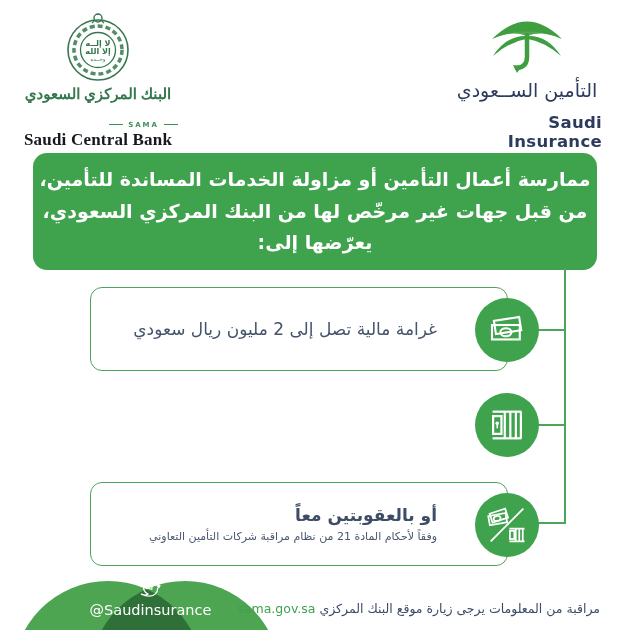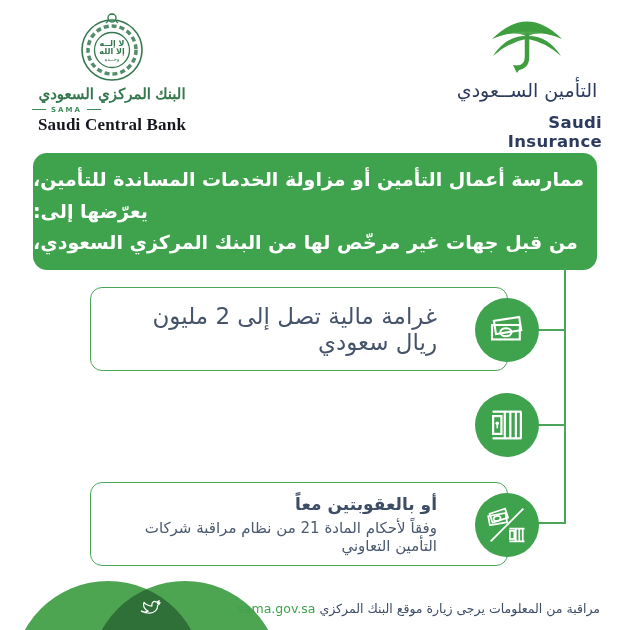--- a/index.html
+++ b/index.html
@@ -3,28 +3,28 @@
 <meta charset="utf-8">
 <style>
   * { margin:0; padding:0; box-sizing:border-box; }
   body { background:#e8e8e8; font-family:"DejaVu Sans", sans-serif; }
   .canvas {
     position:relative; width:630px; height:630px; background:#ffffff;
     overflow:hidden; margin:0 auto;
   }
 
   
-  .sama-logo { position:absolute; left:32px; top:10px; width:160px; text-align:center; }
+  .sama-logo { position:absolute; left:18px; top:10px; width:160px; text-align:center; }
   .sama-seal { display:block; margin:0 auto 2px auto; }
   .sama-arabic {
     display:block; color:#35784E; font-weight:bold; font-size:15px; line-height:1.1;
-    font-family:Liberation Sans, sans-serif; direction:rtl;
+    font-family:Liberation Serif, serif; direction:rtl;
   }
   .sama-row {
-    display:flex; align-items:center; justify-content:flex-start; gap:5px; margin-top:3px;
+    display:flex; align-items:center; justify-content:flex-end; gap:5px; margin-top:18px;
     color:#3E8E5A; font-size:7px; letter-spacing:2px; font-weight:bold;
   }
   .sama-row::before, .sama-row::after { content:""; width:14px; height:1px; background:#3E8E5A; }
   .sama-english {
     display:block; margin-top:1px; color:#15191e; font-size:17px; font-weight:bold;
     font-family:"Liberation Serif", serif; letter-spacing:0.2px;
   }
 
   .insurance-logo { position:absolute; right:28px; top:12px; width:150px; text-align:center; }
   .palm-icon { display:block; margin:0 auto; }
@@ -36,43 +36,43 @@
     display:block; margin-top:12px; color:#2C3A5E; font-size:16.5px; font-weight:bold;
     letter-spacing:0.3px;
     text-align:right;
   }
 
   
   .headline-box {
     position:absolute; left:33px; top:153px; width:564px; height:117px;
     background:#3FA24D; border-radius:14px; color:#ffffff;
     display:flex; flex-direction:column; justify-content:center;
-    text-align:left; direction:rtl;
+    text-align:center; direction:rtl;
     font-size:19px; font-weight:bold; line-height:1.65;
   }
 
   
   .connector { position:absolute; background:#4CA65A; }
   .connector.v { left:564px; top:268px; width:2px; height:256px; }
   .connector.h { left:508px; width:58px; height:2px; }
   .connector.h1 { top:329px; }
   .connector.h2 { top:424px; }
   .connector.h3 { top:522px; }
 
   
   .card {
     position:absolute; left:90px; width:418px; height:84px;
     border:1.6px solid #4CA65A; border-radius:12px; background:#ffffff;
     direction:rtl; display:flex; flex-direction:column; justify-content:center;
     padding:0 70px 0 20px; text-align:right;
   }
   .card1 { top:287px; } .card2 { top:382px; } .card3 { top:482px; }
-  .card-text { color:#45536B; font-size:23px; font-weight:500; }
+  .card-text { color:#45536B; font-size:17px; font-weight:500; }
   .card-title { color:#3E4D66; font-size:17px; font-weight:bold;text-align:right; }
-  .card-subtext { color:#4A5870; font-size:15px; font-weight:500; margin-top:5px; }
+  .card-subtext { color:#4A5870; font-size:11px; font-weight:500; margin-top:5px; }
 
   .badge {
     position:absolute; left:475px; width:64px; height:64px; border-radius:50%;
     background:#3FA24D; display:flex; align-items:center; justify-content:center; z-index:2;
   }
   .badge1 { top:298px; } .badge2 { top:393px; } .badge3 { top:493px; }
 
   
   .footer-hills { position:absolute; left:0; bottom:0; }
   .twitter-block {
@@ -122,22 +122,22 @@
       </g>
       <path d="M43 23 L43 45 Q43 55 33 56" fill="none" stroke="#3F9E3F" stroke-width="4.5" stroke-linecap="round"></path>
       <path d="M33 61 L29 53 L38 54 Z" fill="#3F9E3F"></path>
     </svg>
     <span class="insurance-arabic">التأمين الســعودي</span>
     <span class="insurance-english">Saudi Insurance</span>
   </div>
 
   <div class="headline-box">
     <div>ممارسة أعمال التأمين أو مزاولة الخدمات المساندة للتأمين،</div>
+    <div>من قبل جهات غير مرخّص لها من البنك المركزي السعودي،</div>
     <div>يعرّضها إلى:</div>
-    <div>من قبل جهات غير مرخّص لها من البنك المركزي السعودي،</div>
   </div>
 
   <div class="connector v"></div>
   <div class="connector h h1"></div>
   <div class="connector h h2"></div>
   <div class="connector h h3"></div>
 
   <div class="card card1">
     <div class="card-text">غرامة مالية تصل إلى 2 مليون ريال سعودي</div>
   </div>
@@ -190,20 +190,21 @@
     </defs>
     <circle cx="108" cy="98" r="95" fill="#4DA551"></circle>
     <circle cx="185" cy="98" r="95" fill="#4DA551"></circle>
     <circle cx="185" cy="98" r="95" fill="#2E7037" clip-path="url(#lens)"></circle>
   </svg>
 
   <div class="twitter-block">
     <svg width="24" height="17" viewBox="0 0 20 15">
       <path d="M1.5 12.5 C3.5 13.5 5.5 13.5 7.5 12.5 C3.8 11 2.8 7.5 3.8 4.8 C5.8 7 8.5 8 10.8 8 C10.2 4.8 12.8 2.8 14.8 4.6 C15.8 4.3 16.6 3.8 17.2 3.2 C17 4.3 16.5 5.1 15.7 5.7 C16.5 5.6 17.3 5.3 18 5 C17.5 6 16.8 6.9 15.8 7.4 C16.1 11.3 12.8 14.2 8.8 14.2 C6.2 14.2 3.5 13.6 1.5 12.5 Z" fill="none" stroke="#ffffff" stroke-width="1.1" stroke-linejoin="round"></path>
     </svg>
+    <span class="twitter-handle">@Saudinsurance</span>
   </div>
 
   <div class="footer-info">
     <span>مراقبة من المعلومات يرجى زيارة موقع البنك المركزي</span>
     <a class="footer-link" href="#">sama.gov.sa</a>
   </div>
 
 </div>
 
 </body></html>

